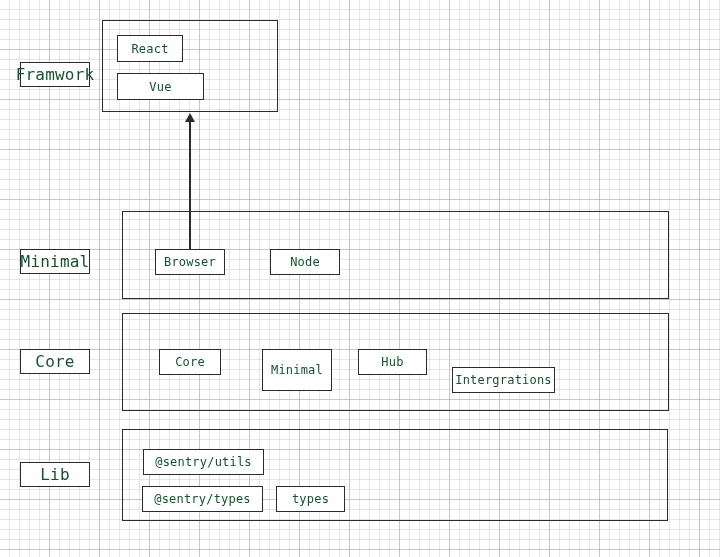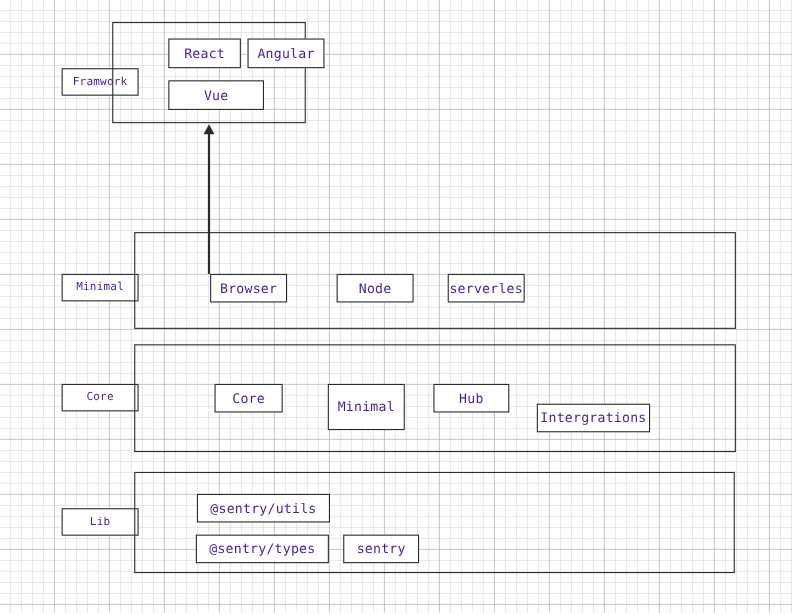--- a/index.html
+++ b/index.html
@@ -30,39 +30,38 @@
 
   
   .node {
     position: absolute;
     box-sizing: border-box;
     background: #ffffff;
     border: 1.6px solid #2b2b2b;
     display: flex;
     align-items: center;
     justify-content: center;
-    color: #4c1d95;
+    color: #14532d;
     font-size: 12px;
     letter-spacing: 0.2px;
     white-space: nowrap;
     line-height: 1;
-    margin-left: 36px;
   }
 
   
   .group {
     position: absolute;
     box-sizing: border-box;
     background: transparent;
     border: 1.7px solid #2b2b2b;
   }
 
   
   .layer-label {
-    font-size: 10px;
+    font-size: 16px;
   }
 
   
   .edge-line {
     position: absolute;
     background: #2b2b2b;
   }
   .edge-head {
     position: absolute;
     width: 0;
@@ -76,36 +75,34 @@
 <body>
 
 <div id="canvas">
 
   <div class="node layer-label" style="left:20px; top:62px; width:70px; height:25px;">Framwork</div>
 
   <div class="group" style="left:102px; top:20px; width:176px; height:92px;"></div>
 
   <div class="node" style="left:117px; top:35px; width:66px; height:27px;">React</div>
 
-  <div class="node" style="left:189px; top:35px; width:70px; height:27px;">Angular</div>
 
   <div class="node" style="left:117px; top:73px; width:87px; height:27px;">Vue</div>
 
   <div class="edge-line" style="left:189px; top:121px; width:1.6px; height:128px;"></div>
   <div class="edge-head" style="left:185px; top:113px;"></div>
 
   <div class="node layer-label" style="left:20px; top:249px; width:70px; height:25px;">Minimal</div>
 
   <div class="group" style="left:122px; top:211px; width:547px; height:88px;"></div>
 
   <div class="node" style="left:270px; top:249px; width:70px; height:26px;">Node</div>
 
   <div class="node" style="left:155px; top:249px; width:70px; height:26px;">Browser</div>
 
-  <div class="node" style="left:371px; top:249px; width:70px; height:26px;">serverles</div>
 
   <div class="node layer-label" style="left:20px; top:349px; width:70px; height:25px;">Core</div>
 
   <div class="group" style="left:122px; top:313px; width:547px; height:98px;"></div>
 
   <div class="node" style="left:159px; top:349px; width:62px; height:26px;">Core</div>
 
   <div class="node" style="left:262px; top:349px; width:70px; height:42px;">Minimal</div>
 
   <div class="node" style="left:358px; top:349px; width:69px; height:26px;text-align:center;">Hub</div>
@@ -113,15 +110,15 @@
   <div class="node" style="left:452px; top:367px; width:103px; height:26px;">Intergrations</div>
 
   <div class="node layer-label" style="left:20px; top:462px; width:70px; height:25px;">Lib</div>
 
   <div class="group" style="left:122px; top:429px; width:546px; height:92px;"></div>
 
   <div class="node" style="left:143px; top:449px; width:121px; height:26px;text-align:center;">@sentry/utils</div>
 
   <div class="node" style="left:142px; top:486px; width:121px; height:26px;">@sentry/types</div>
 
-  <div class="node" style="left:276px; top:486px; width:69px; height:26px;">sentry</div>
+  <div class="node" style="left:276px; top:486px; width:69px; height:26px;">types</div>
 
 </div>
 
 </body></html>

